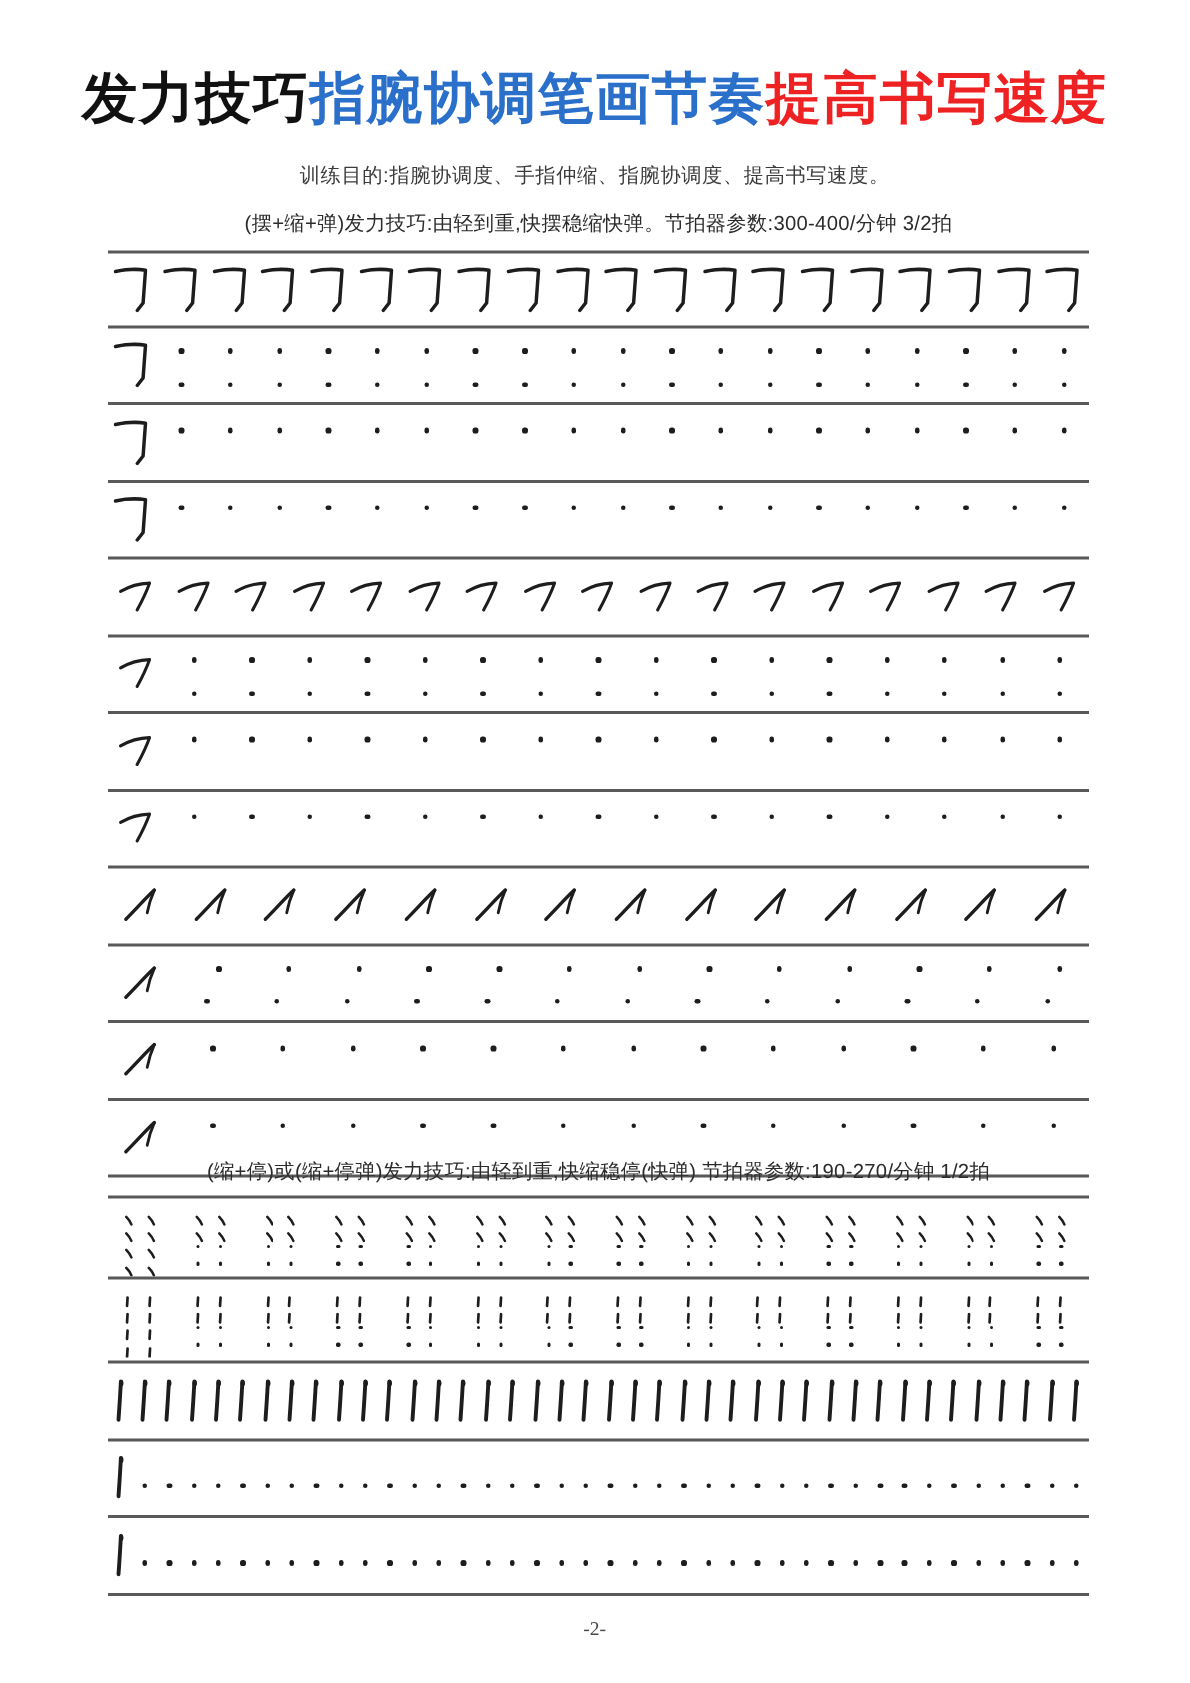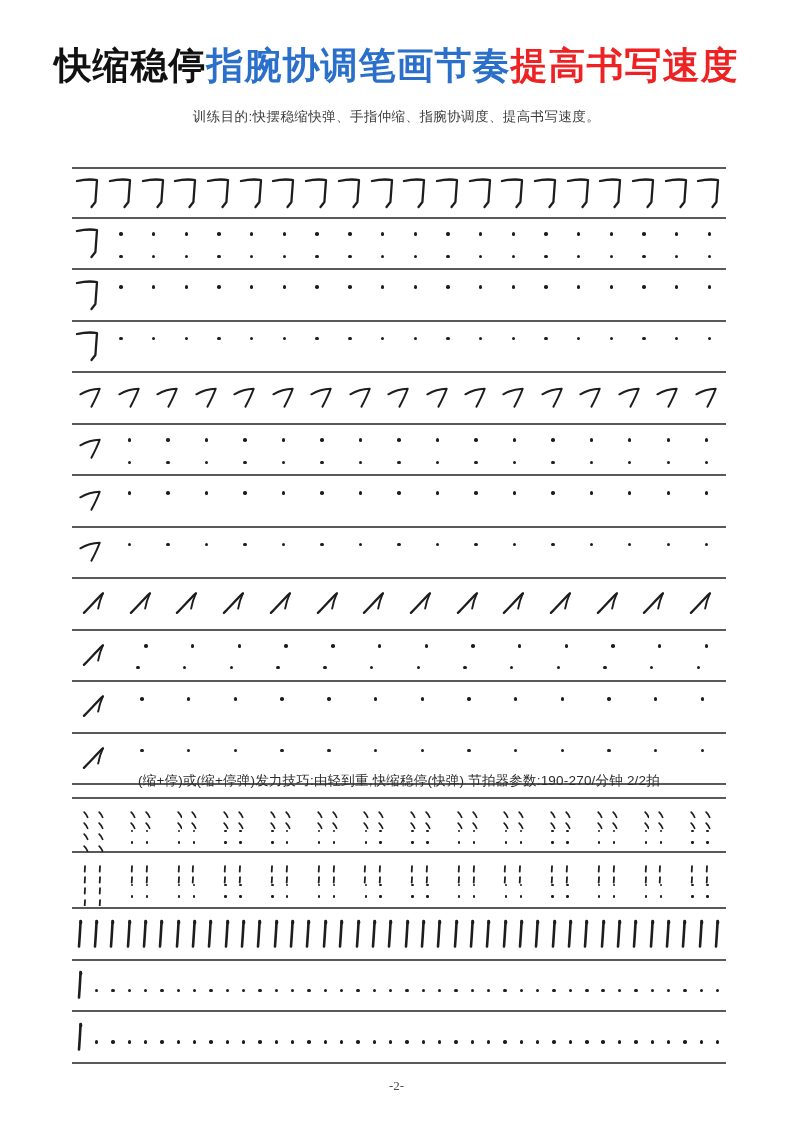--- a/index.html
+++ b/index.html
@@ -87,25 +87,26 @@
     text-align:center;font-size:13px;color:#4a4a4a;
     font-family:"Liberation Serif","DejaVu Serif",serif;
   }
 </style>
 </head>
 <body>
 
 <div class="page">
 
   <div class="title">
-    <span class="seg-black">快缩稳停</span><span class="seg-blue">指腕协调笔画节奏</span><span class="seg-red">提高书写速度</span>
+    <span class="seg-black">发力技巧</span><span class="seg-blue">指腕协调笔画节奏</span><span class="seg-red">提高书写速度</span>
   </div>
 
-  <div class="subtitle">训练目的:快摆稳缩快弹、手指仲缩、指腕协调度、提高书写速度。</div>
+  <div class="subtitle">训练目的:指腕协调度、手指仲缩、指腕协调度、提高书写速度。</div>
 
+  <div class="sec-head" style="top:140px;">(摆+缩+弹)发力技巧:由轻到重,快摆稳缩快弹。节拍器参数:300-400/分钟  3/2拍</div>
 
   <div id="sheet">
       <div class="row top-rule" style="top: 167px; height: 51.5px;">
         <div class="cells">
           <div class="cell" style="width: 32.7px;">
             <svg width="26" height="34" viewBox="0 0 26 34">
               <path d="M 2 5 C 9 3.4, 17 3, 22 4.2 L 20.4 26 L 16.5 31" fill="none" stroke="#1d1d1d" stroke-width="2.3" stroke-linecap="round" stroke-linejoin="round"></path>
               <path d="M 2 5 C 8 4.2, 14 4, 20 4.4" fill="none" stroke="#1d1d1d" stroke-width="1.1" stroke-linecap="round" opacity="0.85"></path>
             </svg>
           </div>
@@ -1990,17 +1991,17 @@
           <div class="cell" style="width: 16.35px;">
             <span class="dot" style="left:6.4750000000000005px;top:28.169999999999998px;"></span>
           </div>
           <div class="cell" style="width: 16.35px;">
             <span class="dot" style="left:6.4750000000000005px;top:28.169999999999998px;"></span>
           </div>
         </div>
       </div>
     </div>
 
-  <div class="sec-head" style="top:772px;">(缩+停)或(缩+停弹)发力技巧:由轻到重,快缩稳停(快弹) 节拍器参数:190-270/分钟  2/2拍</div>
+  <div class="sec-head" style="top:772px;">(缩+停)或(缩+停弹)发力技巧:由轻到重,快缩稳停(快弹) 节拍器参数:190-270/分钟  1/2拍</div>
 
   <div class="footer">-2-</div>
 
 </div>
 
 </body></html>

